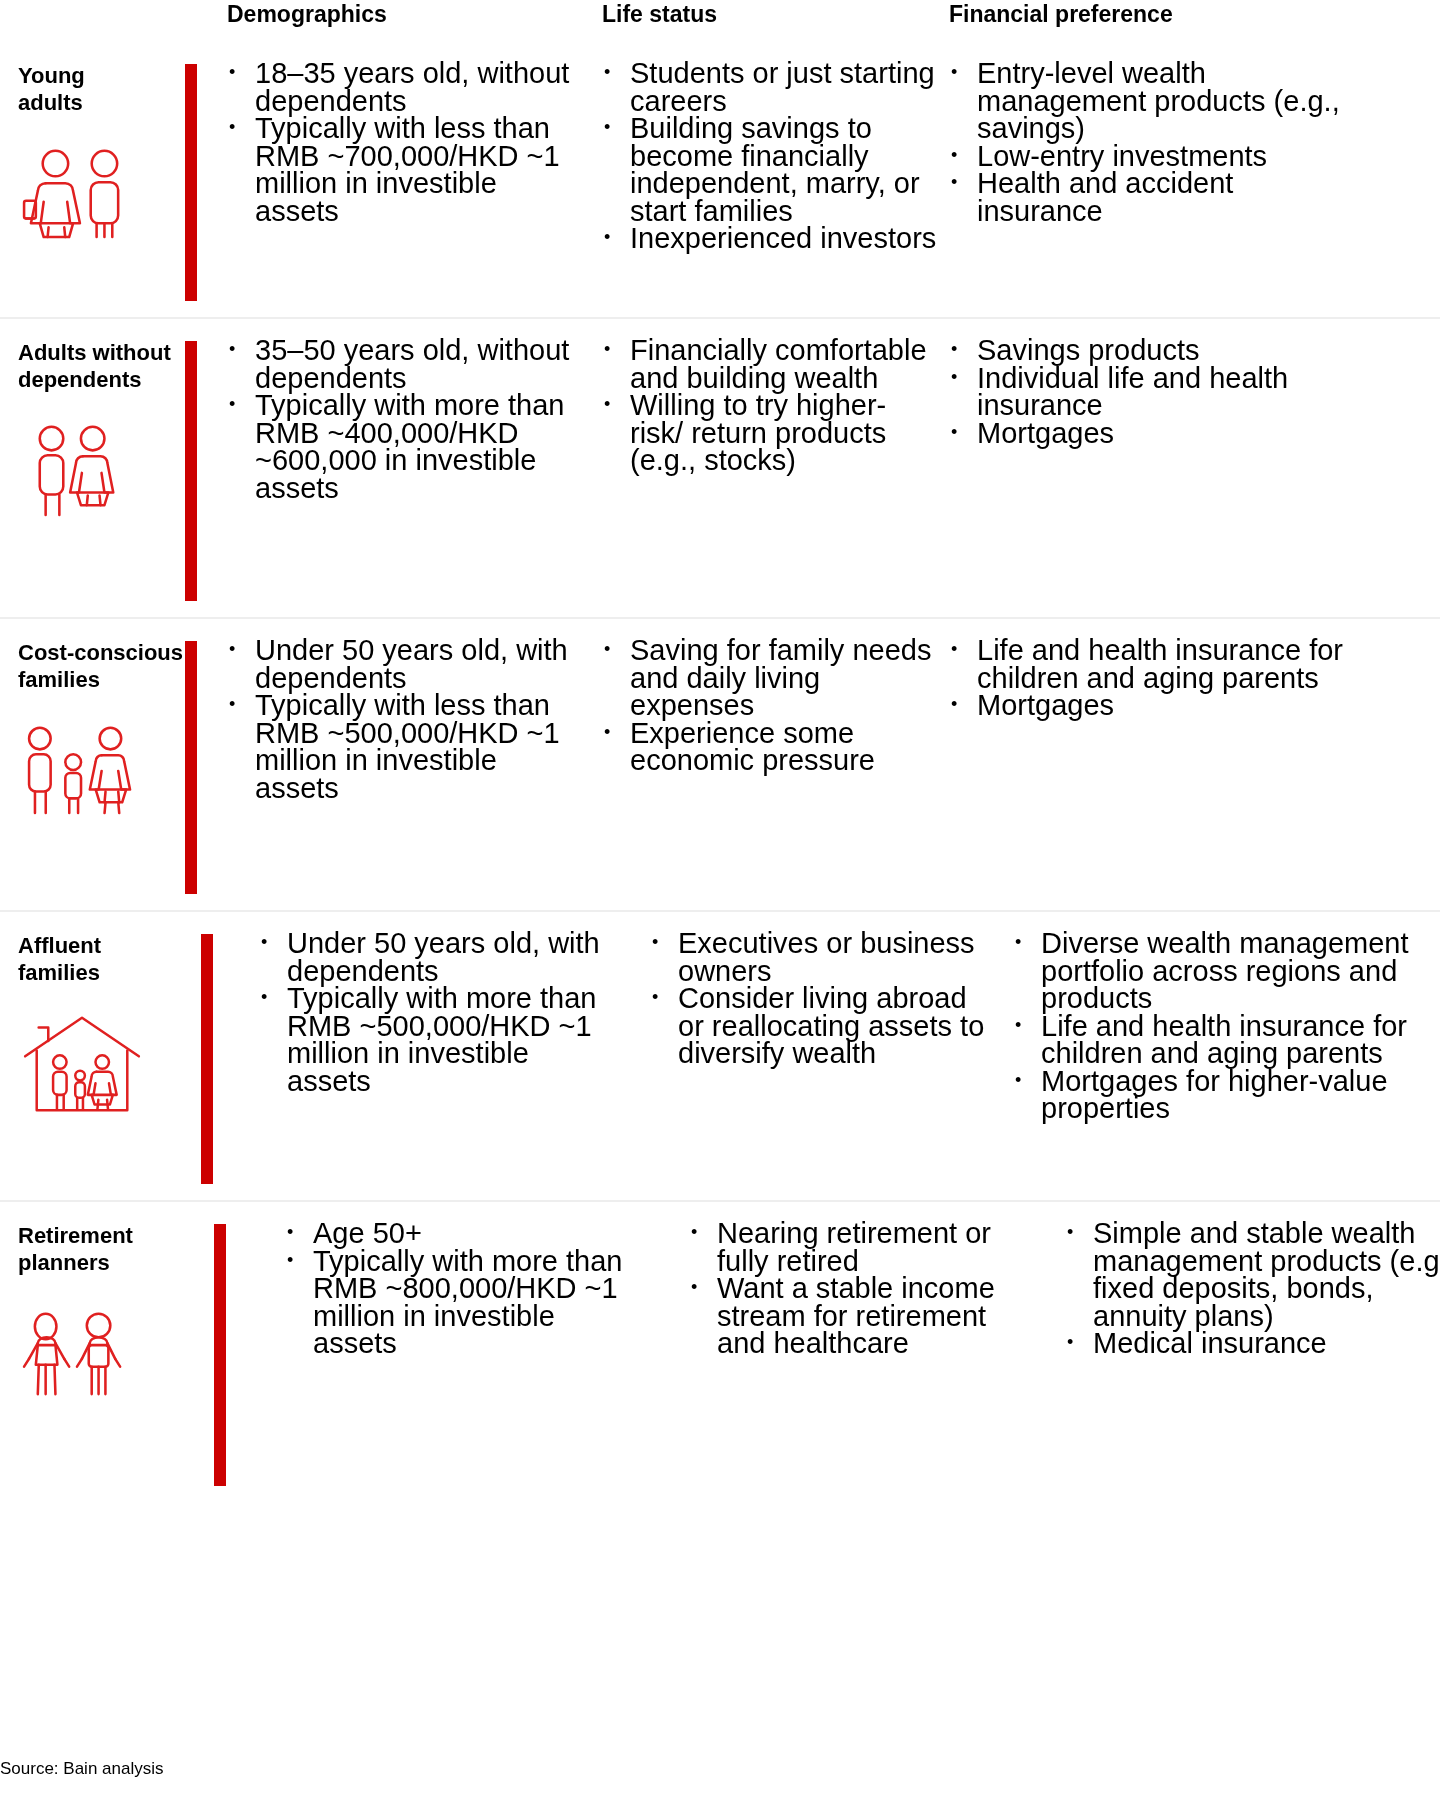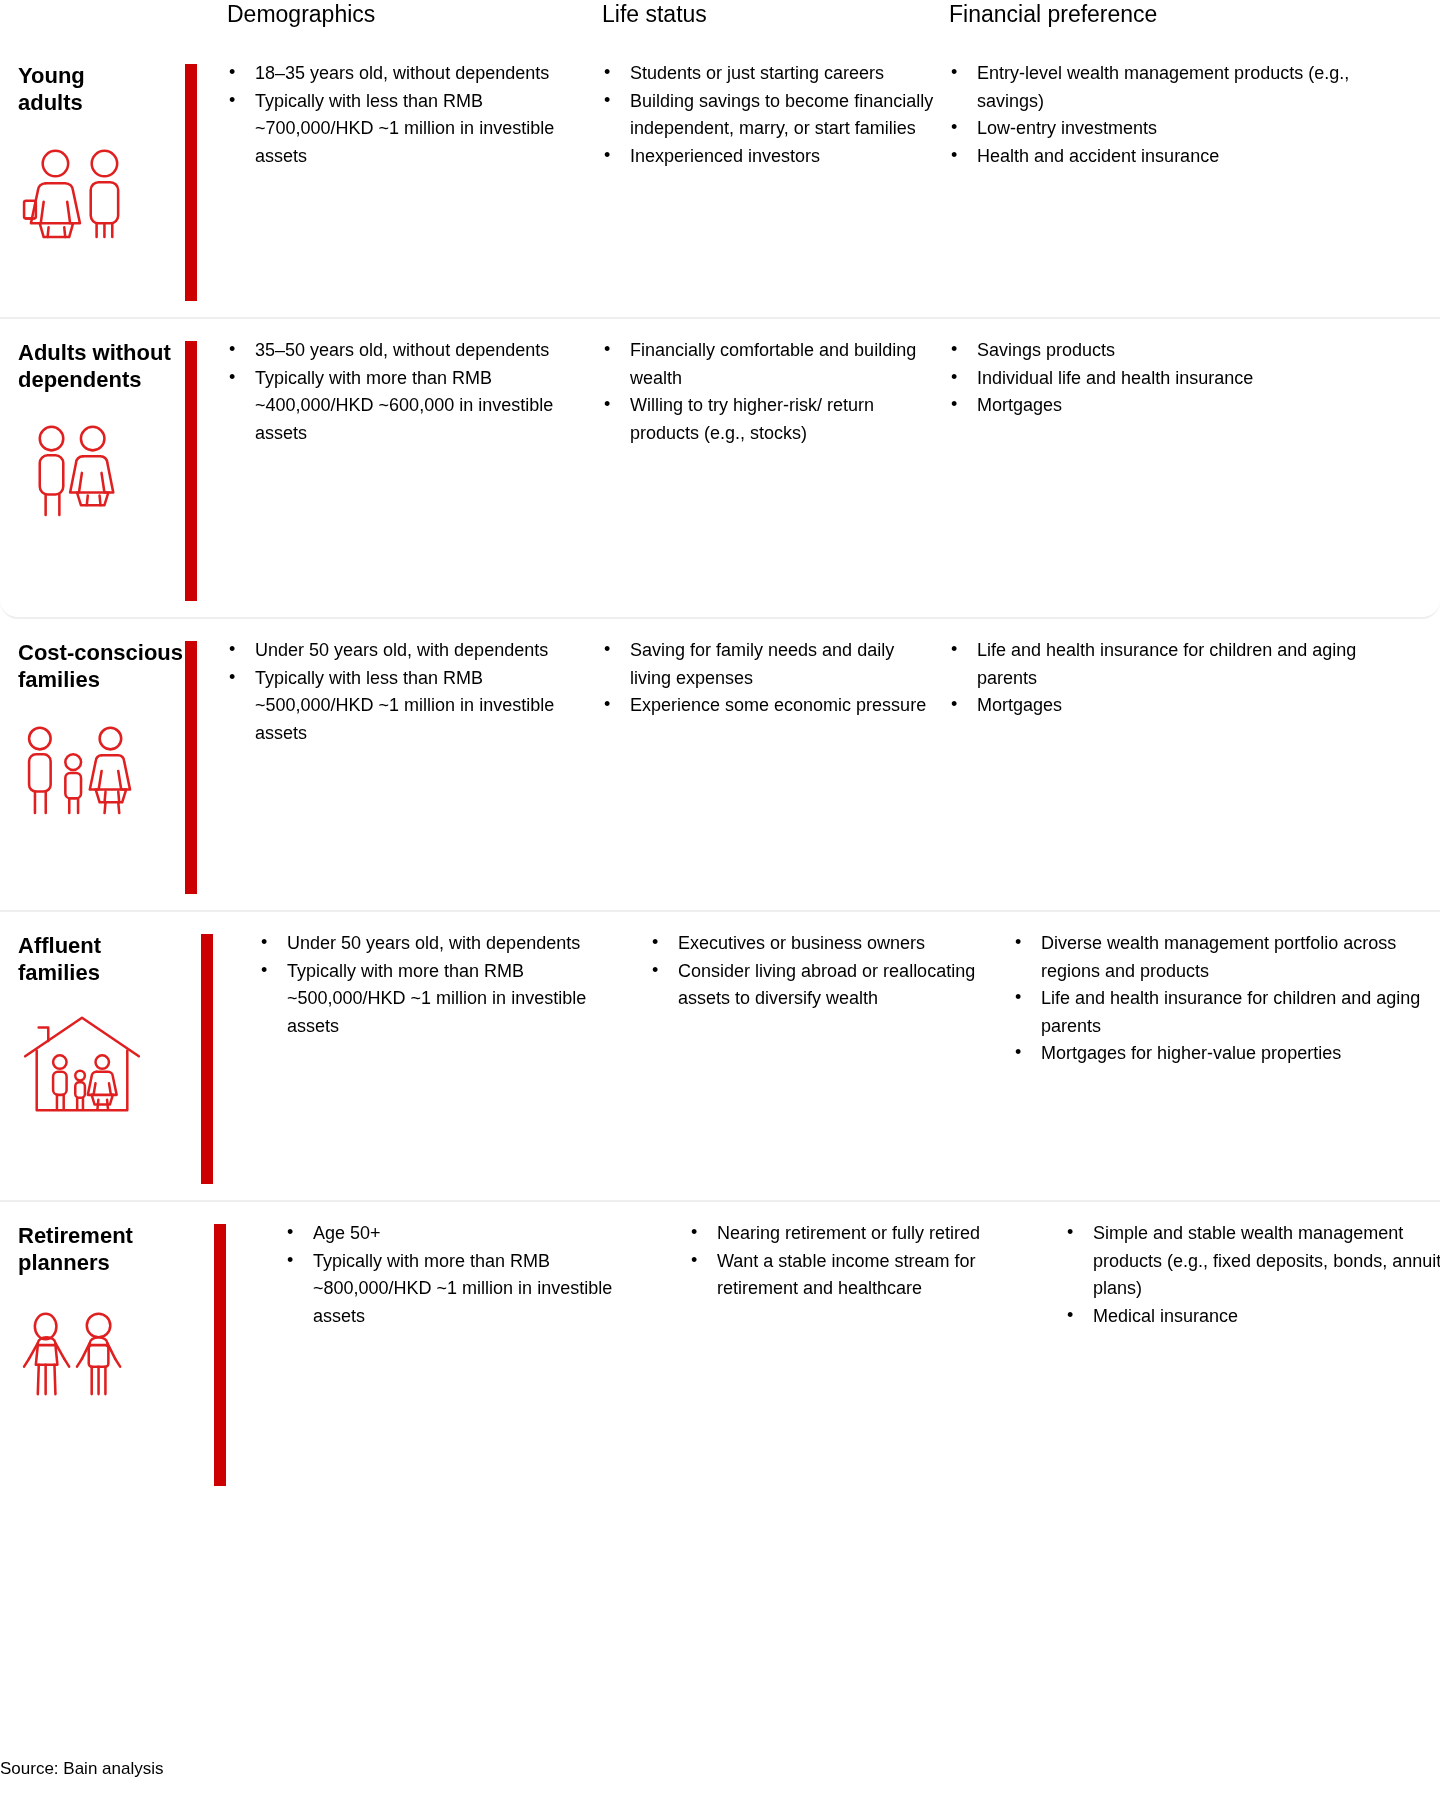--- a/index.html
+++ b/index.html
@@ -30,21 +30,21 @@
     height: 42px;
   }
   .col-segment   { width: 185px; flex: 0 0 185px; }
   .col-rule      { width: 12px;  flex: 0 0 12px; }
   .col-demo      { width: 385px; flex: 0 0 385px; }
   .col-life      { width: 365px; flex: 0 0 365px; }
   .col-fin       { width: 420px; flex: 0 0 420px; }
 
   .col-head {
     font-size: 23px;
-    font-weight: normal;
+    font-weight: bold;
     line-height: 28px;
     color: #000;
     padding-left: 34px;
   }
   .col-head.demo { padding-left: 30px; }
   .col-head.life { padding-left: 20px; }
   .col-head.fin  { padding-left: 2px; }
 
   
   .row {
@@ -98,21 +98,21 @@
   .bullet-cell.fin  { width: 420px; flex: 0 0 420px; padding-left: 0px; }
 
   ul.bullets {
     list-style: none;
     margin: 0;
     padding: 0;
   }
   ul.bullets li {
     position: relative;
     padding-left: 30px;
-    font-size: 18px;
+    font-size: 29px;
     line-height: 27.5px;
     color: #000;
     margin-bottom: 0px;
   }
   ul.bullets li::before {
     content: "\2022";
     position: absolute;
     left: 4px;
     top: -1px;
     font-size: 18px;
@@ -183,21 +183,21 @@
           </ul>
         </div>
         <div class="bullet-cell fin">
           <ul class="bullets">
             <li>Entry-level wealth management products (e.g., savings)</li>
             <li>Low-entry investments</li>
             <li>Health and accident insurance</li>
           </ul>
         </div>
       </div>
-      <div class="row" style="min-height: 300px; border-radius: 18px;">
+      <div class="row" style="min-height: 300px;">
         <div class="segment-cell">
           <div class="segment-name">Adults without
 dependents</div>
           <div class="segment-icon">
             <svg id="couple-icon" viewBox="0 0 120 100" width="118" height="98" fill="none" stroke="#e02020" stroke-width="2.6" stroke-linejoin="round" stroke-linecap="round">
 
     <circle cx="34" cy="20" r="12"></circle>
     <rect x="22" y="37" width="24" height="40" rx="8"></rect>
     <path d="M28 77 v21 M42 77 v21"></path>
 

